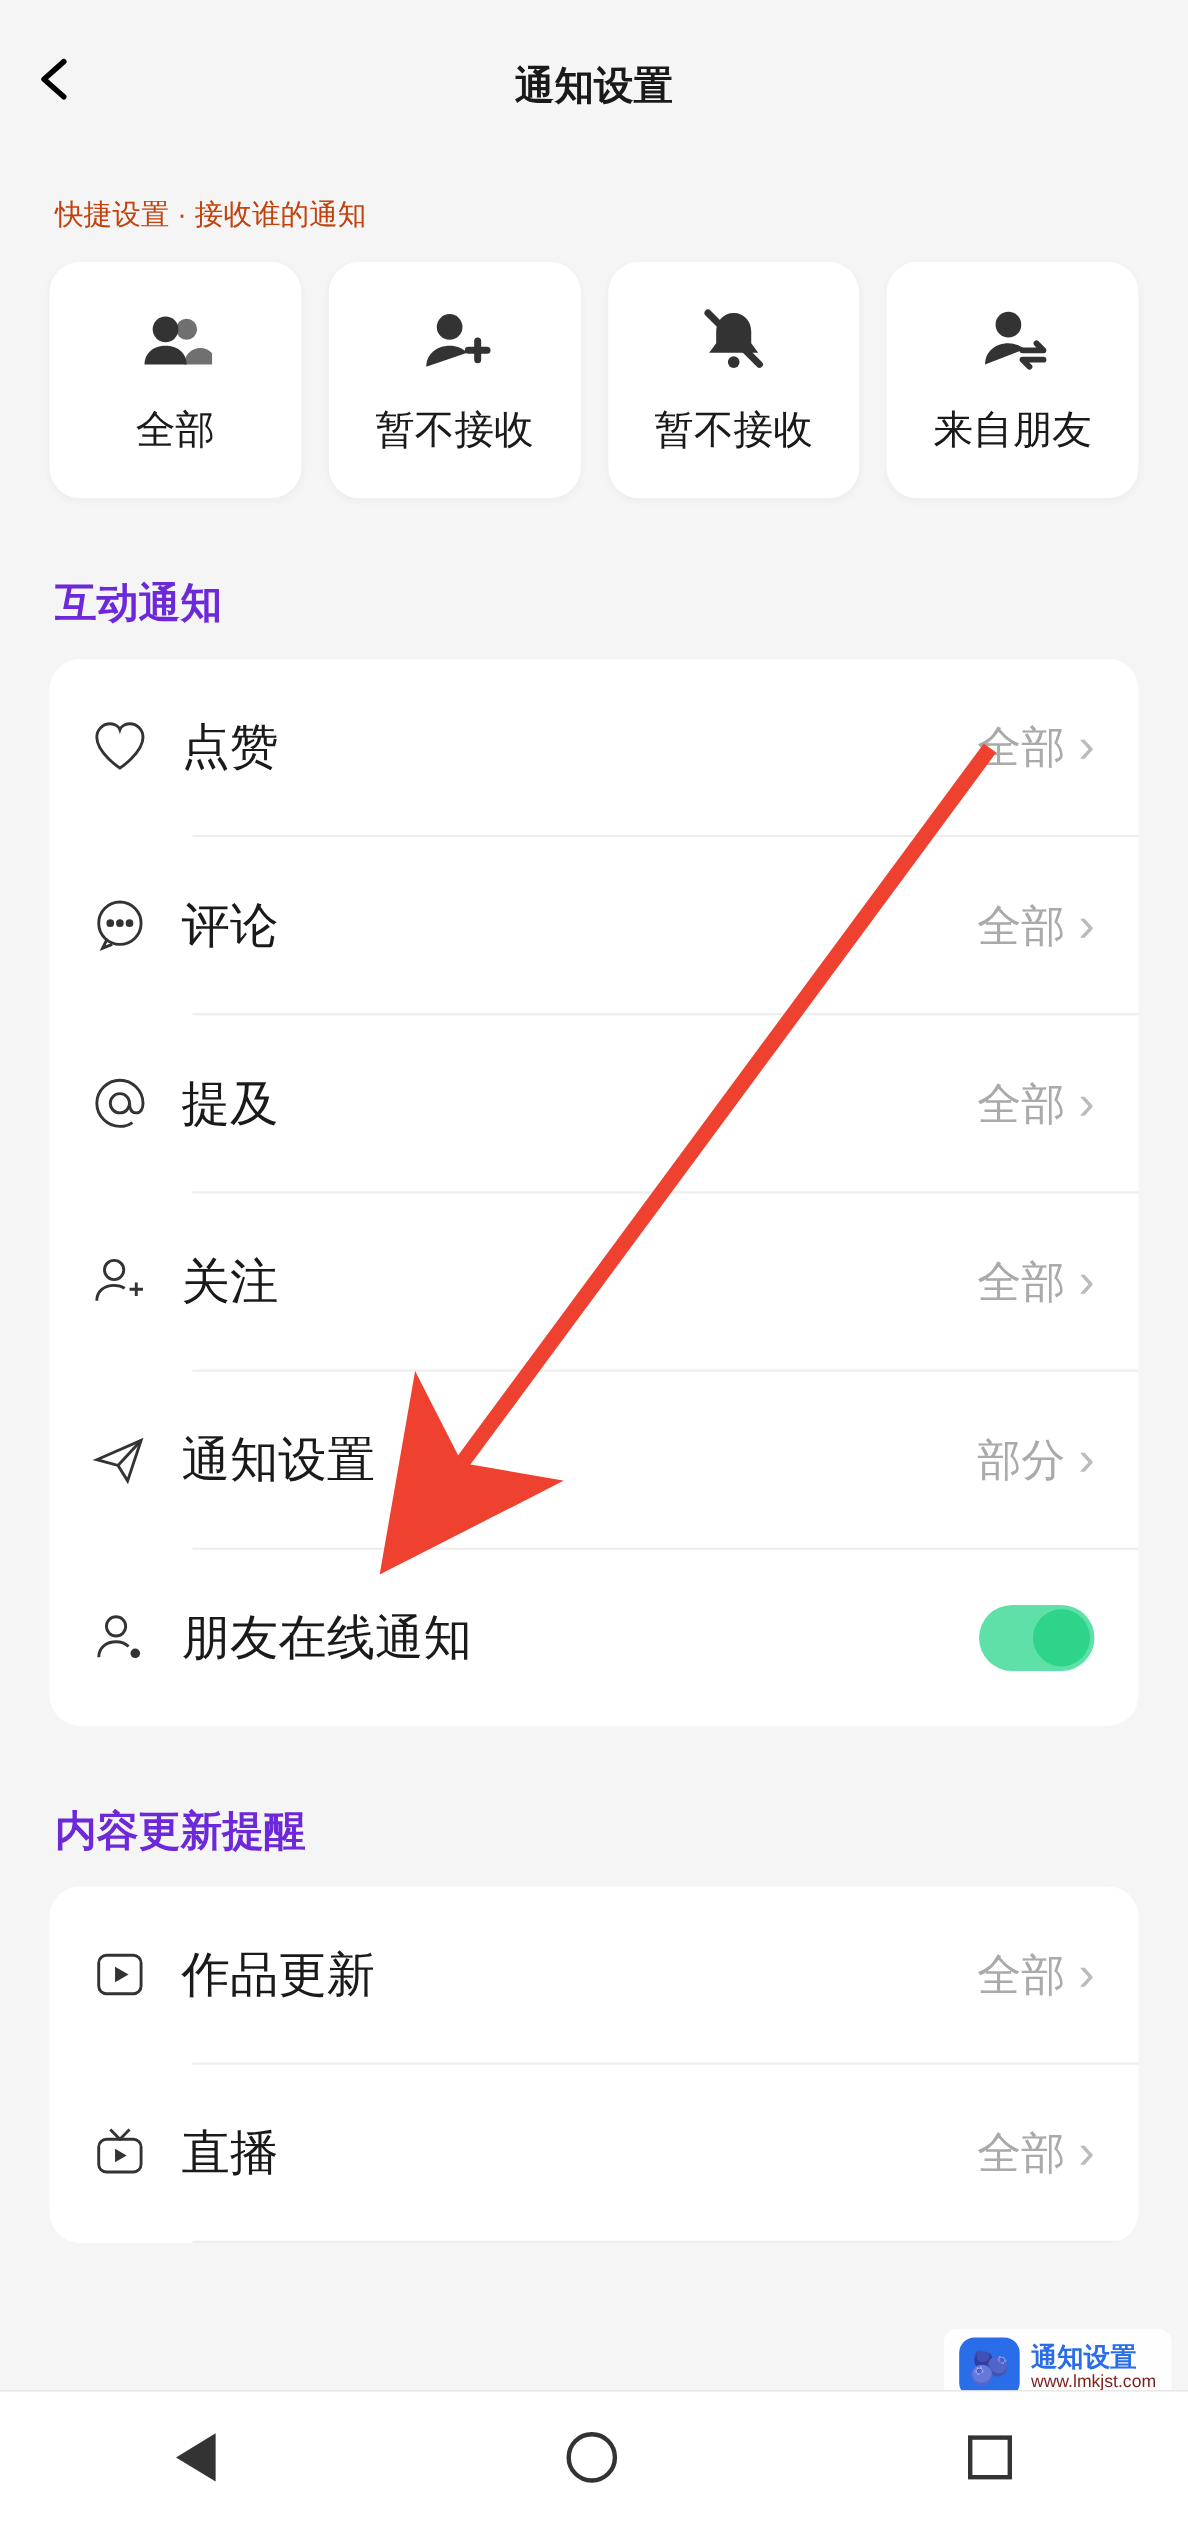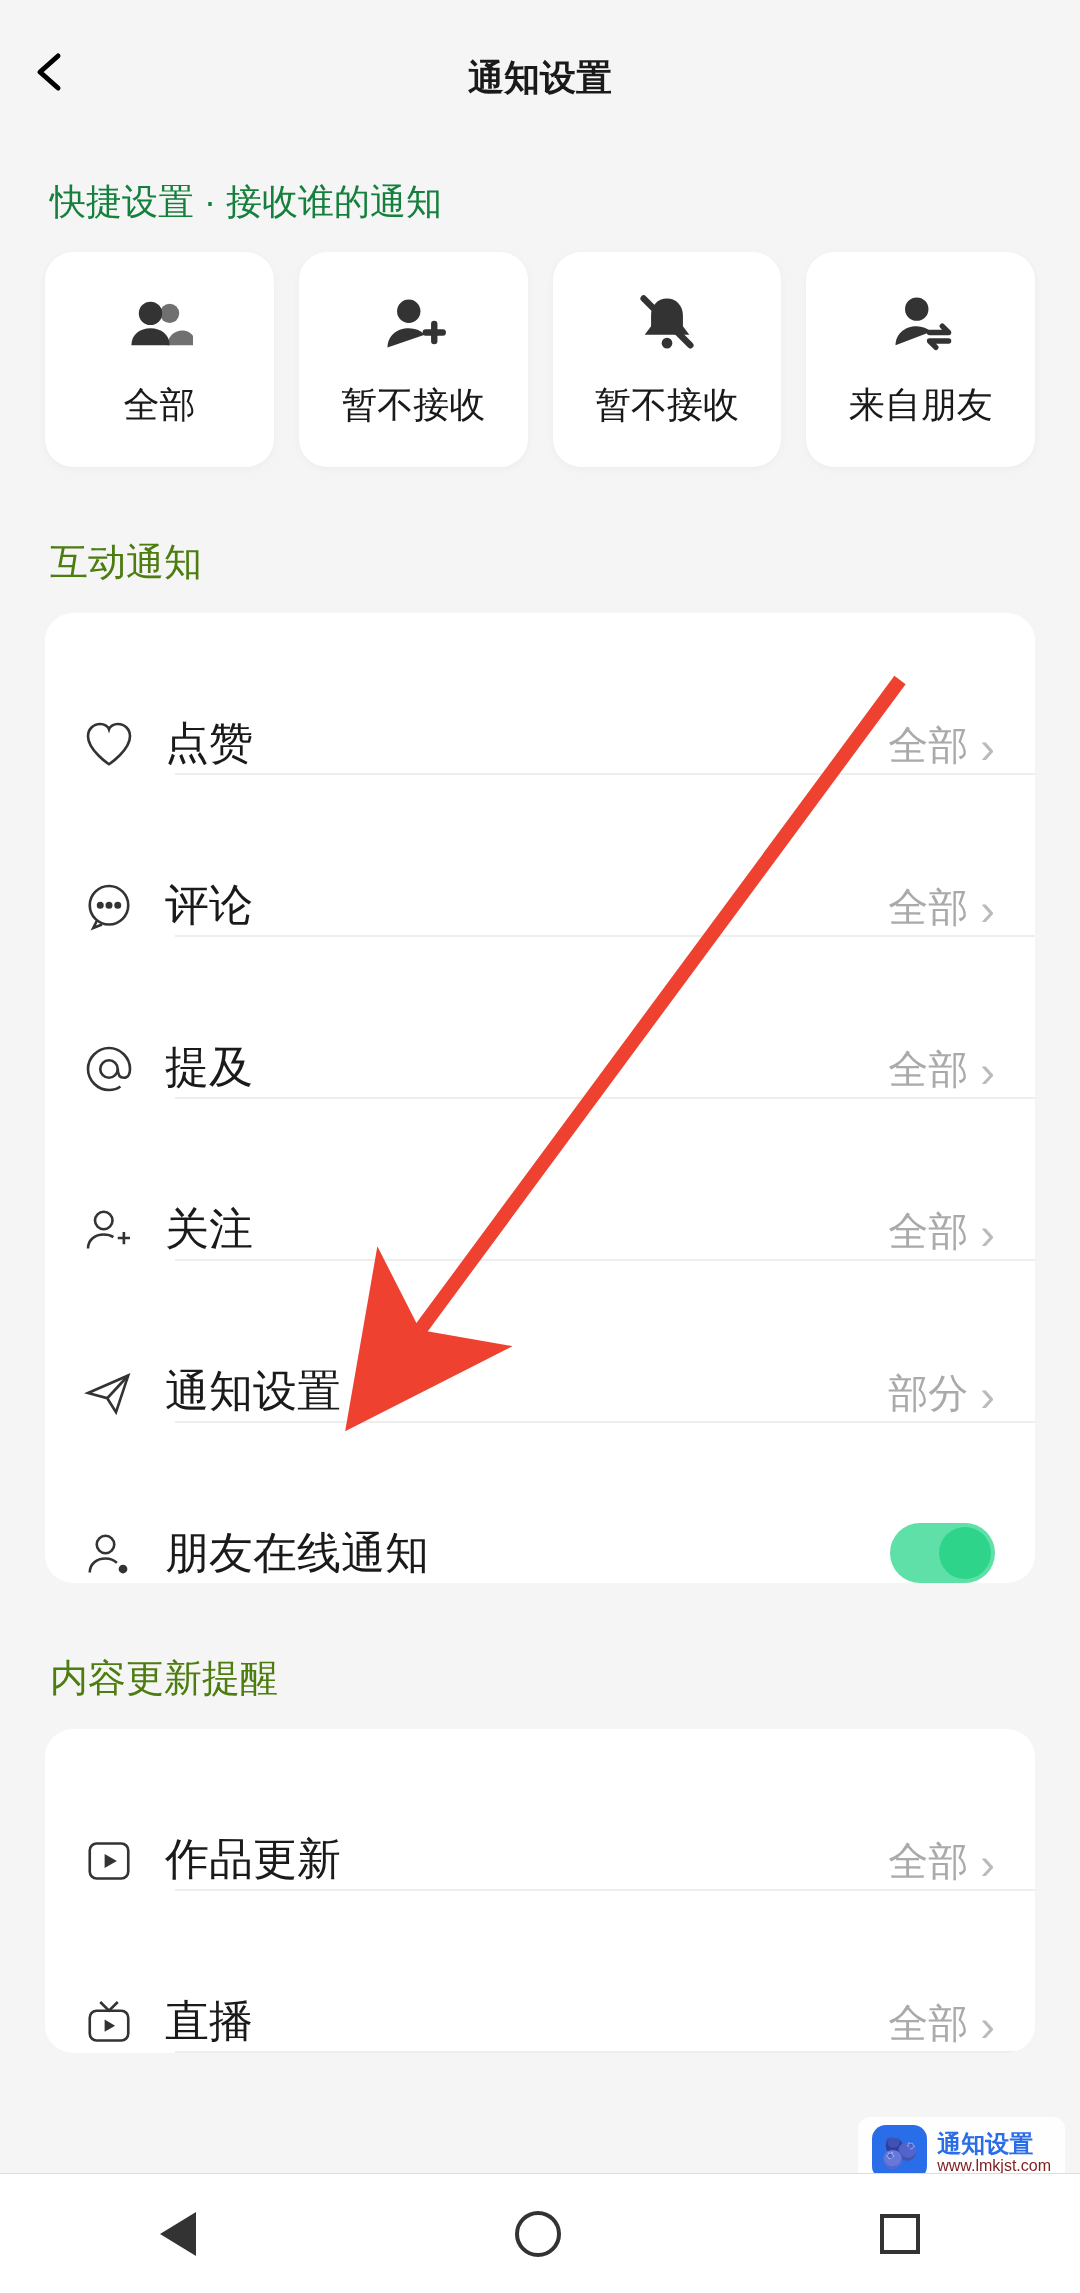--- a/index.html
+++ b/index.html
@@ -29,22 +29,22 @@
       font-weight: 300;
     }
     .header-title {
       flex: 1;
       text-align: center;
       font-size: 36px;
       font-weight: 600;
     }
     .quick-label {
       padding: 40px 50px 25px;
-      font-size: 36px;
-      color: #15803d;
+      font-size: 26px;
+      color: #c2410c;
     }
     .quick-row {
       display: flex;
       gap: 25px;
       padding: 0 45px;
     }
     .quick-card {
       flex: 1;
       background: #fff;
       border-radius: 28px;
@@ -66,31 +66,32 @@
     .quick-card .label {
       .quick-card .label { }
     }
     .quick-card .label {
       font-size: 36px;
       font-weight: 500;
     }
     .section-title {
       padding: 70px 50px 25px;
       font-size: 38px;
-      color: #4d7c0f;
+      color: #6d28d9;
+      font-weight: bold;
     }
     .list-card {
       margin: 0 45px;
       background: #fff;
       border-radius: 28px;
       overflow: hidden;
     }
     .list-item {
       display: flex;
-      align-items: flex-end;
+      align-items: center;
       height: 160px;
       padding: 0 40px 0 30px;
       position: relative;
     }
     .list-item .licon {
       width: 90px;
       display: flex;
       align-items: center;
       justify-content: flex-start;
       font-size: 48px;

